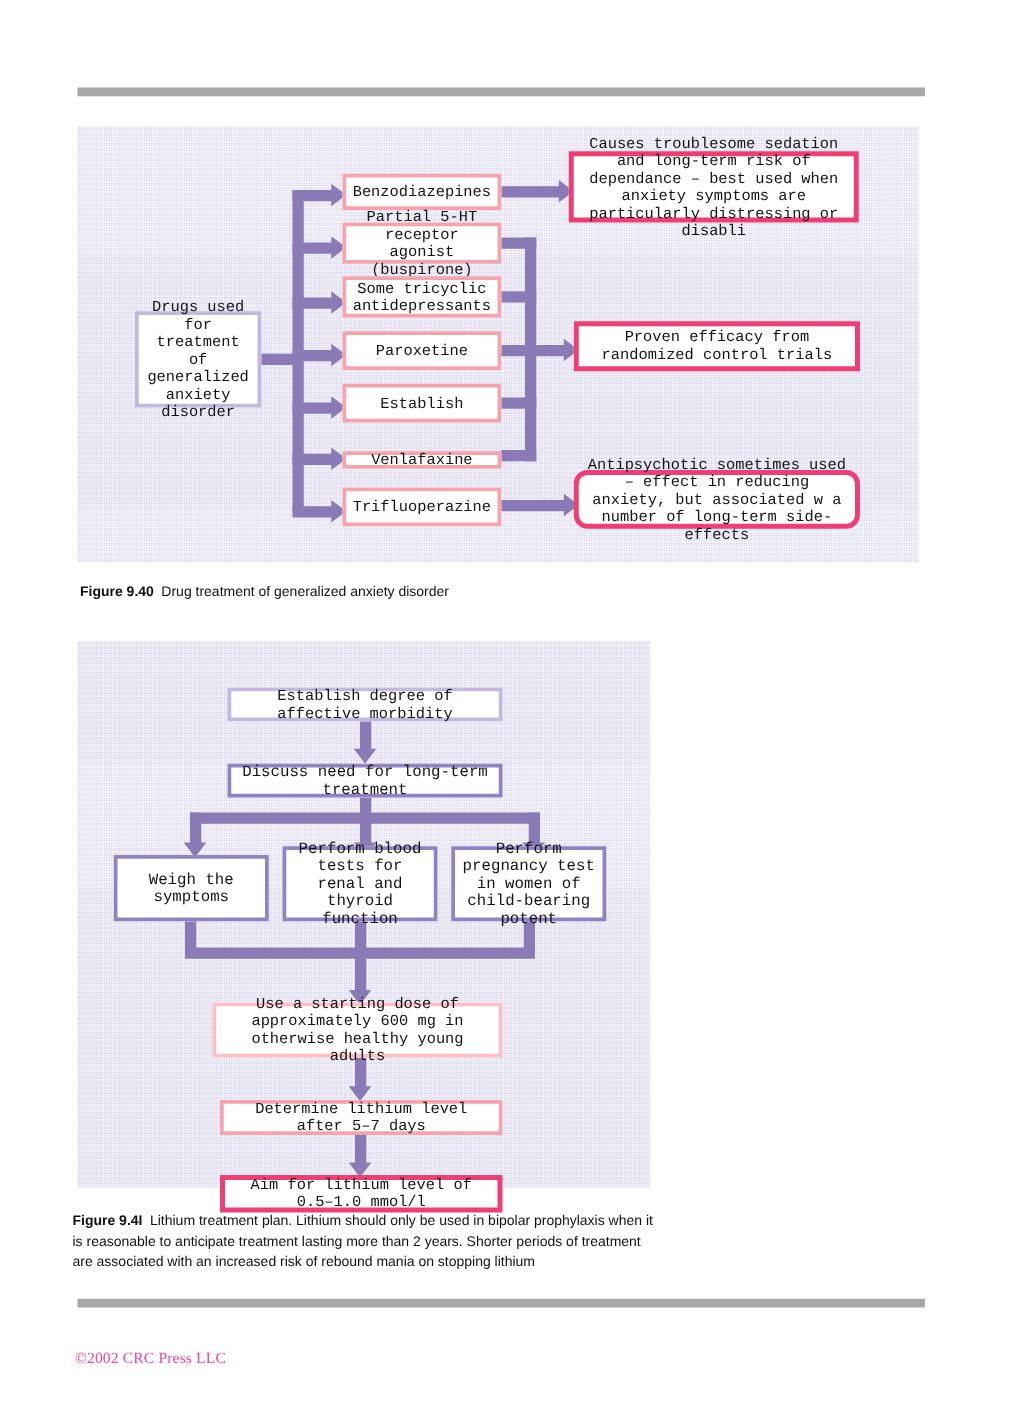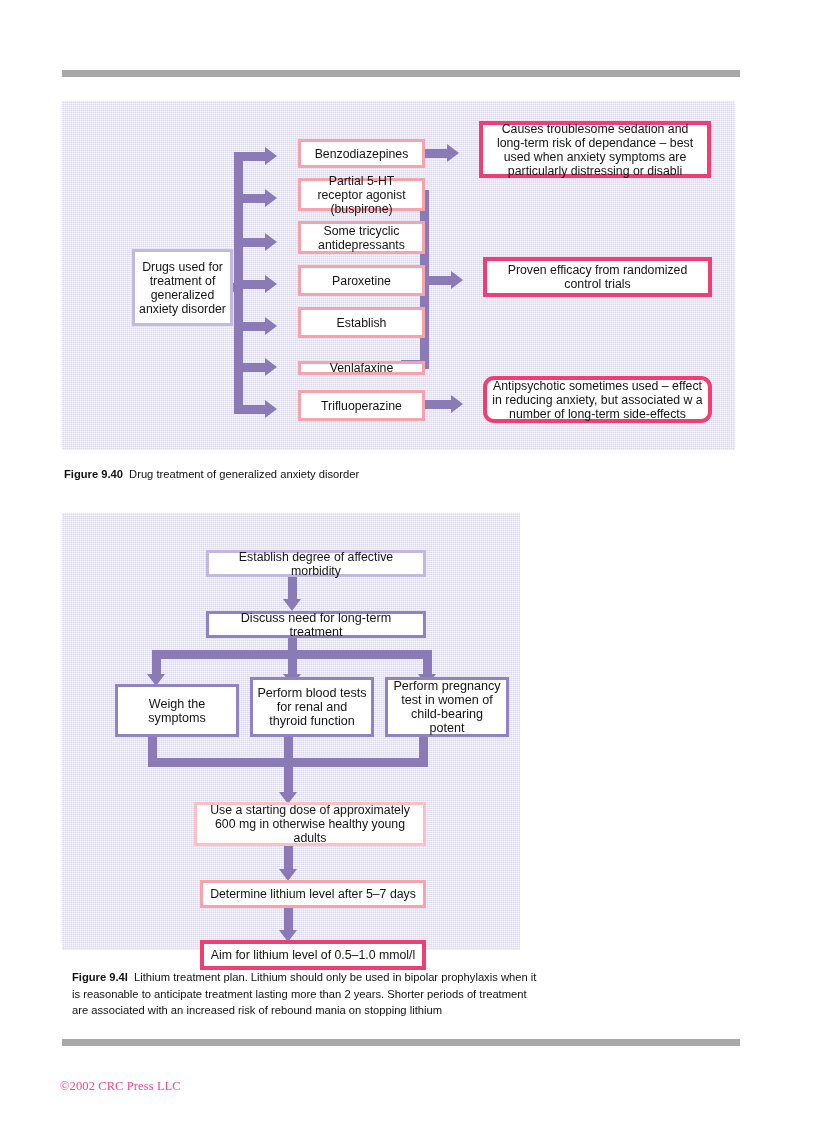--- a/index.html
+++ b/index.html
@@ -34,31 +34,30 @@
   #panel-2{left:62px;top:513px;width:458px;height:437px;}
 
   
   .caption{
     position:absolute;
     font-family:"Liberation Sans", sans-serif;
     font-size:11.2px;line-height:16.5px;color:#111;
   }
   .caption b{font-weight:bold;}
   #caption-1{left:64px;top:466px;width:680px;}
-  #caption-2{left:72px;top:969px;width:470px;}
+  #caption-2{left:58px;top:969px;width:470px;}
   .cap-gap{display:inline-block;width:6px;}
 
   
   .node{
     position:absolute;box-sizing:border-box;background:#ffffff;
     display:flex;align-items:center;justify-content:center;text-align:center;
-    font-family:Liberation Sans, sans-serif;
+    font-family:Liberation Mono, monospace;
     line-height:14px;
     z-index:3;
-    margin-left:24px;
   }
   .node span{display:block;padding:0 4px;}
 
   .node.pink{border:3px solid #f7a3ad;font-size:12.3px;}
   .node.hotpink{border:4px solid #ef3e74;font-size:12.3px;}
   .node.purple{border:3px solid #9182c4;font-size:12.6px;justify-content:flex-end;}
   .node.lilac{border:3px solid #c3b8e0;font-size:12.3px;}
   .node.pinkpale{border:3px solid #fbbfc6;font-size:12.3px;}
 
   

